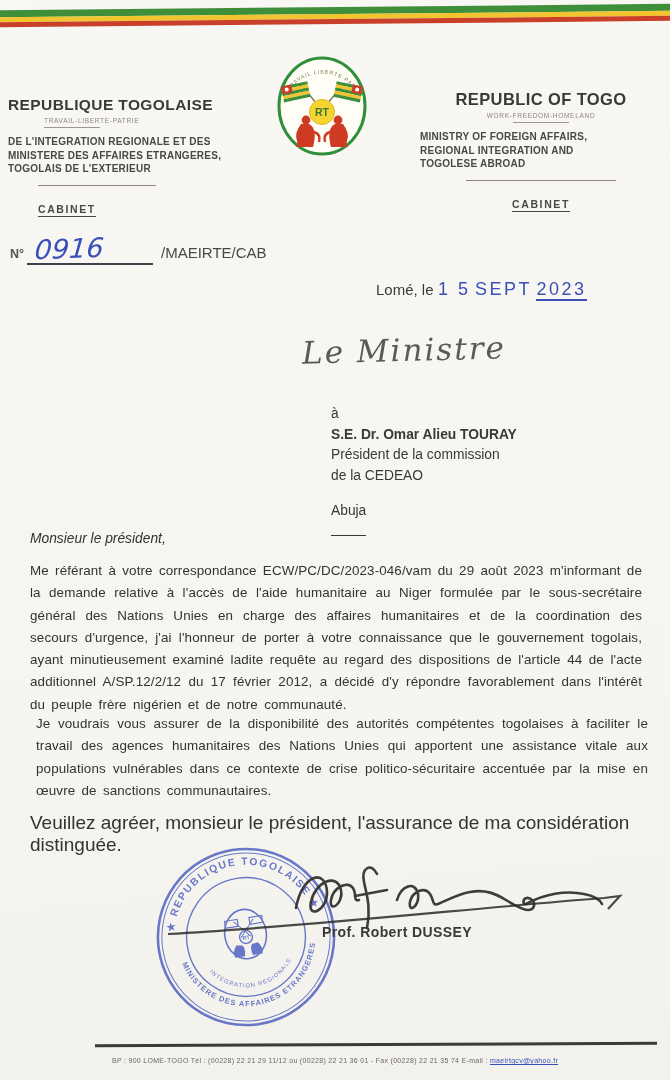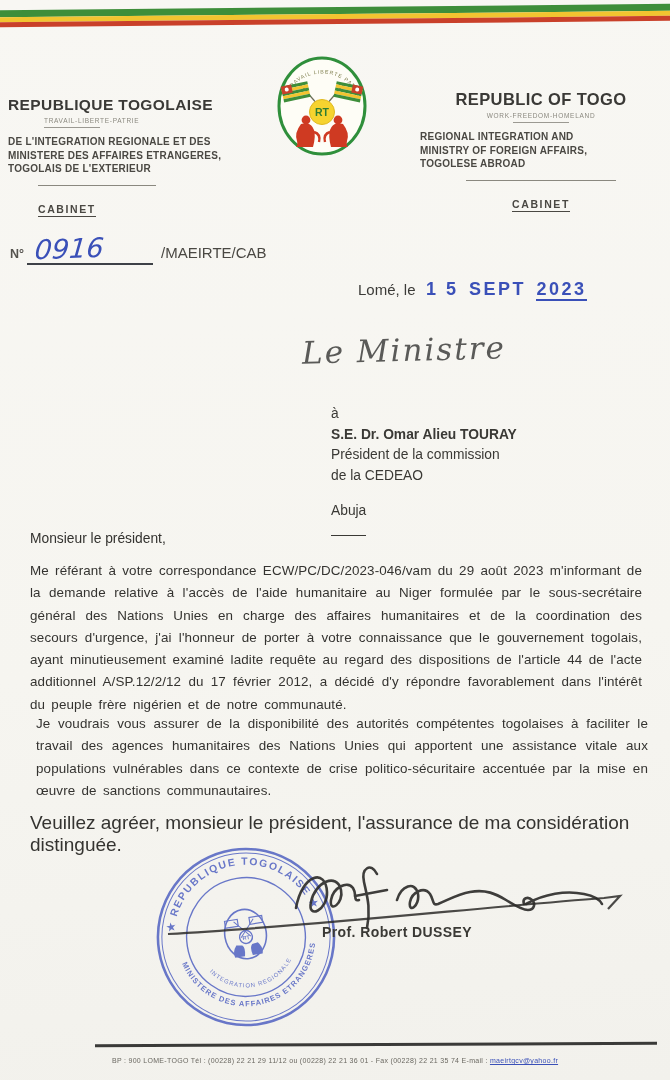--- a/index.html
+++ b/index.html
@@ -39,35 +39,35 @@
   .ref-prefix{font-size:12.5px;color:#55534e;font-weight:600;padding-bottom:4px;}
   .ref-number-wrap{display:inline-block;border-bottom:2.5px solid #3e4147;min-width:126px;
     margin-left:3px;text-align:left;}
   .ref-number{display:inline-block;font-style:italic;font-size:27px;line-height:26px;
     color:#3a50b8;transform:skewX(-7deg) rotate(-2deg);padding:0 10px 1px 8px;
     font-family:"DejaVu Sans",sans-serif;}
   .ref-suffix{font-size:15px;font-weight:400;color:#4a4843;padding:0 0 4px 8px;}
 
   
   .dateline{position:absolute;top:279px;left:358px;white-space:nowrap;}
-  .date-printed{font-size:15px;color:#3c3b38;}
-  .date-stamp{color:#3a50b8;font-weight:700;font-size:18px;letter-spacing:2.5px;margin-left:6px;}
+  .date-printed{font-size:15px;color:#3c3b38;margin-left:18px;}
+  .date-stamp{color:#3a50b8;font-weight:400;font-size:18px;letter-spacing:2.5px;}
   .date-year{border-bottom:2px solid #3a50b8;}
 
   
   .script-title{position:absolute;top:332px;left:302px;font-family:"DejaVu Serif",serif;
     font-style:italic;font-size:31px;color:#5a5a58;letter-spacing:2px;transform:rotate(-1.5deg);}
 
   
   .addressee{position:absolute;top:404px;left:331px;font-size:13.8px;line-height:1.5;color:#3a3935;}
   .addressee .name{font-weight:600;}
   .addr-city{display:inline-block;margin-top:14px;border-bottom:1.5px solid #3a3935;padding-bottom:14px;}
 
   
-  .salutation{position:absolute;top:531px;left:30px;font-size:13.8px;color:#33322f;}
+  .salutation{position:absolute;top:531px;left:30px;font-size:13.8px;color:#33322f;font-style:italic;}
   .para{position:absolute;left:30px;width:612px;font-size:13.4px;line-height:1.66;
     text-align:justify;color:#343330;word-spacing:2.4px;letter-spacing:.12px;}
   .p1{top:560px;}
   .p2{top:713px;margin-left:6px;}
   .closing{position:absolute;top:812px;left:30px;font-size:19px;color:#343330;}
 
   
   .stamp{position:absolute;top:843px;left:150px;width:192px;height:188px;opacity:.82;}
   .sig{position:absolute;top:846px;left:163px;width:472px;height:112px;}
   .sig-name{position:absolute;top:924px;left:322px;font-size:14px;font-weight:700;color:#3a3935;letter-spacing:.4px;}
@@ -148,22 +148,22 @@
     </div>
     <div class="rule2"></div>
     <div><span class="cabinet">CABINET</span></div>
   </div>
 
   <div class="hdr-right">
     <div class="h-title">REPUBLIC OF TOGO</div>
     <div class="motto">WORK-FREEDOM-HOMELAND</div>
     <div class="mini-rule"></div>
     <div class="ministry">
+      <div>MINISTRY OF FOREIGN AFFAIRS,</div>
       <div>REGIONAL INTEGRATION AND</div>
-      <div>MINISTRY OF FOREIGN AFFAIRS,</div>
       <div>TOGOLESE ABROAD</div>
     </div>
     <div class="rule2"></div>
     <div class="cabinet-wrap"><span class="cabinet">CABINET</span></div>
   </div>
 
   <div class="refline">
     <span class="ref-prefix">N°</span>
     <span class="ref-number-wrap">
       <span class="ref-number">0916</span>

